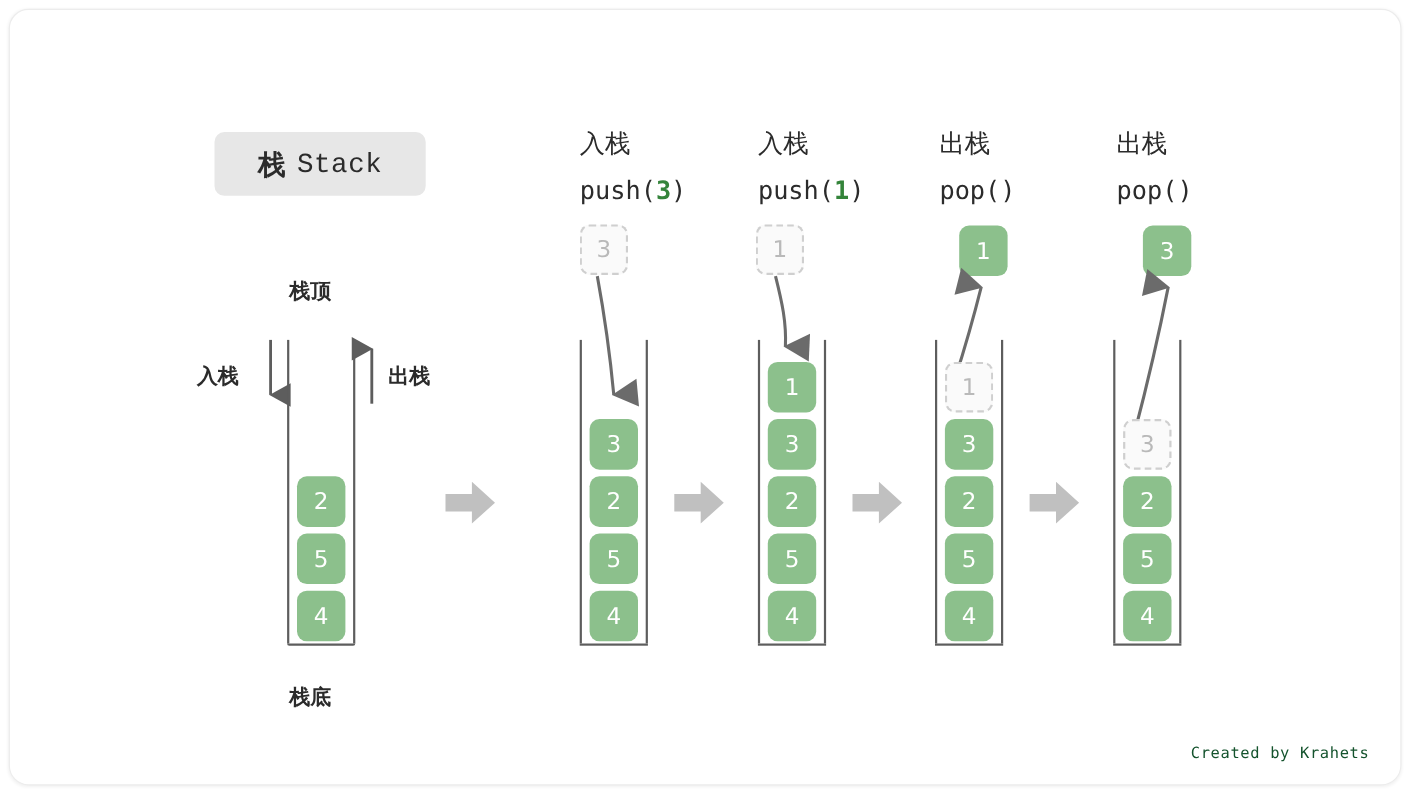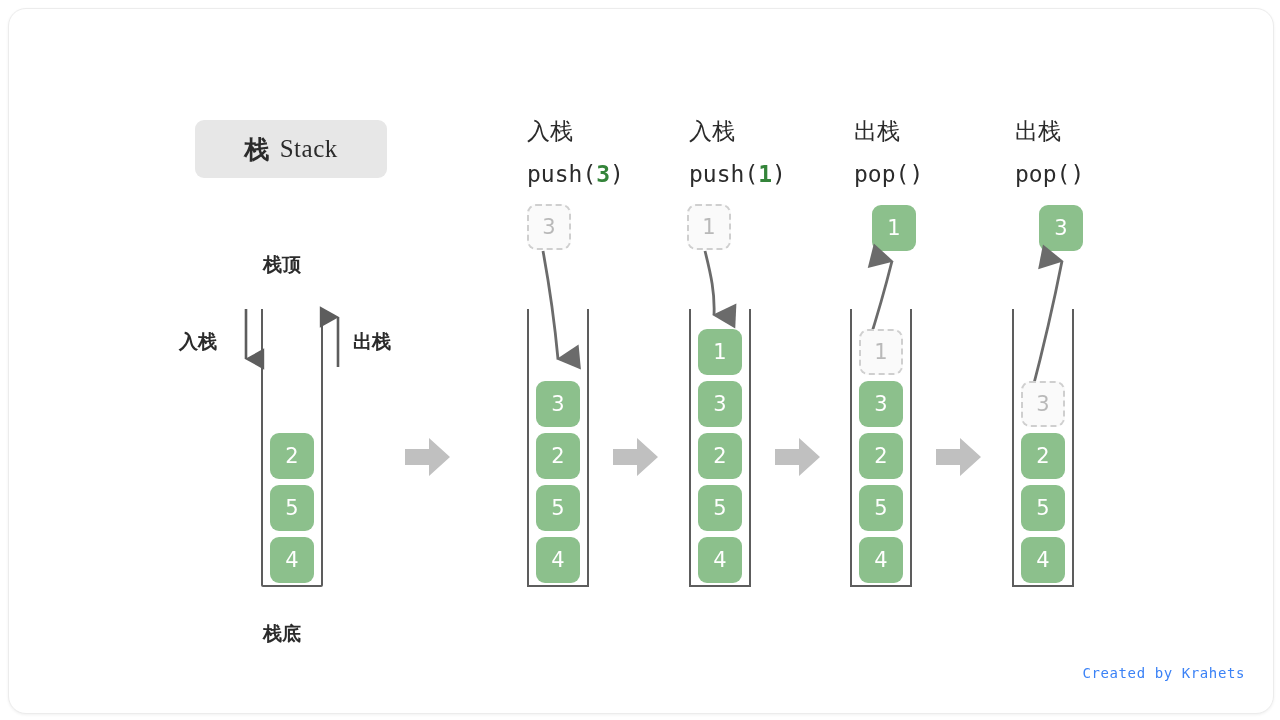--- a/index.html
+++ b/index.html
@@ -42,21 +42,21 @@
     justify-content: center;
     color: #2b2b2b;
     font-size: 25px;
     letter-spacing: 0.5px;
   }
   #title-pill .cn {
     font-weight: bold;
     font-family: "DejaVu Sans", "Liberation Sans", sans-serif;
   }
   #title-pill .en {
-    font-family: Liberation Serif, serif;
+    font-family: Liberation Mono, monospace;
     margin-left: 10px;
     font-weight: normal;
   }
 
   
   .col-head {
     text-align: left;
     color: #2b2b2b;
     line-height: 1.28;
   }
@@ -105,22 +105,22 @@
     color: #2b2b2b;
     font-size: 19px;
     font-weight: bold;
     font-family: Liberation Serif, serif;
     white-space: nowrap;
   }
 
   
   #watermark {
     right: 28px;
-    bottom: 32px;
-    color: #3b82f6;
+    bottom: 20px;
+    color: #14532d;
     font-size: 14px;
     font-family: "DejaVu Sans Mono", "Liberation Mono", monospace;
     letter-spacing: 0.6px;
   }
 
   svg { overflow: visible; }
 </style>
 </head>
 <body>
 

